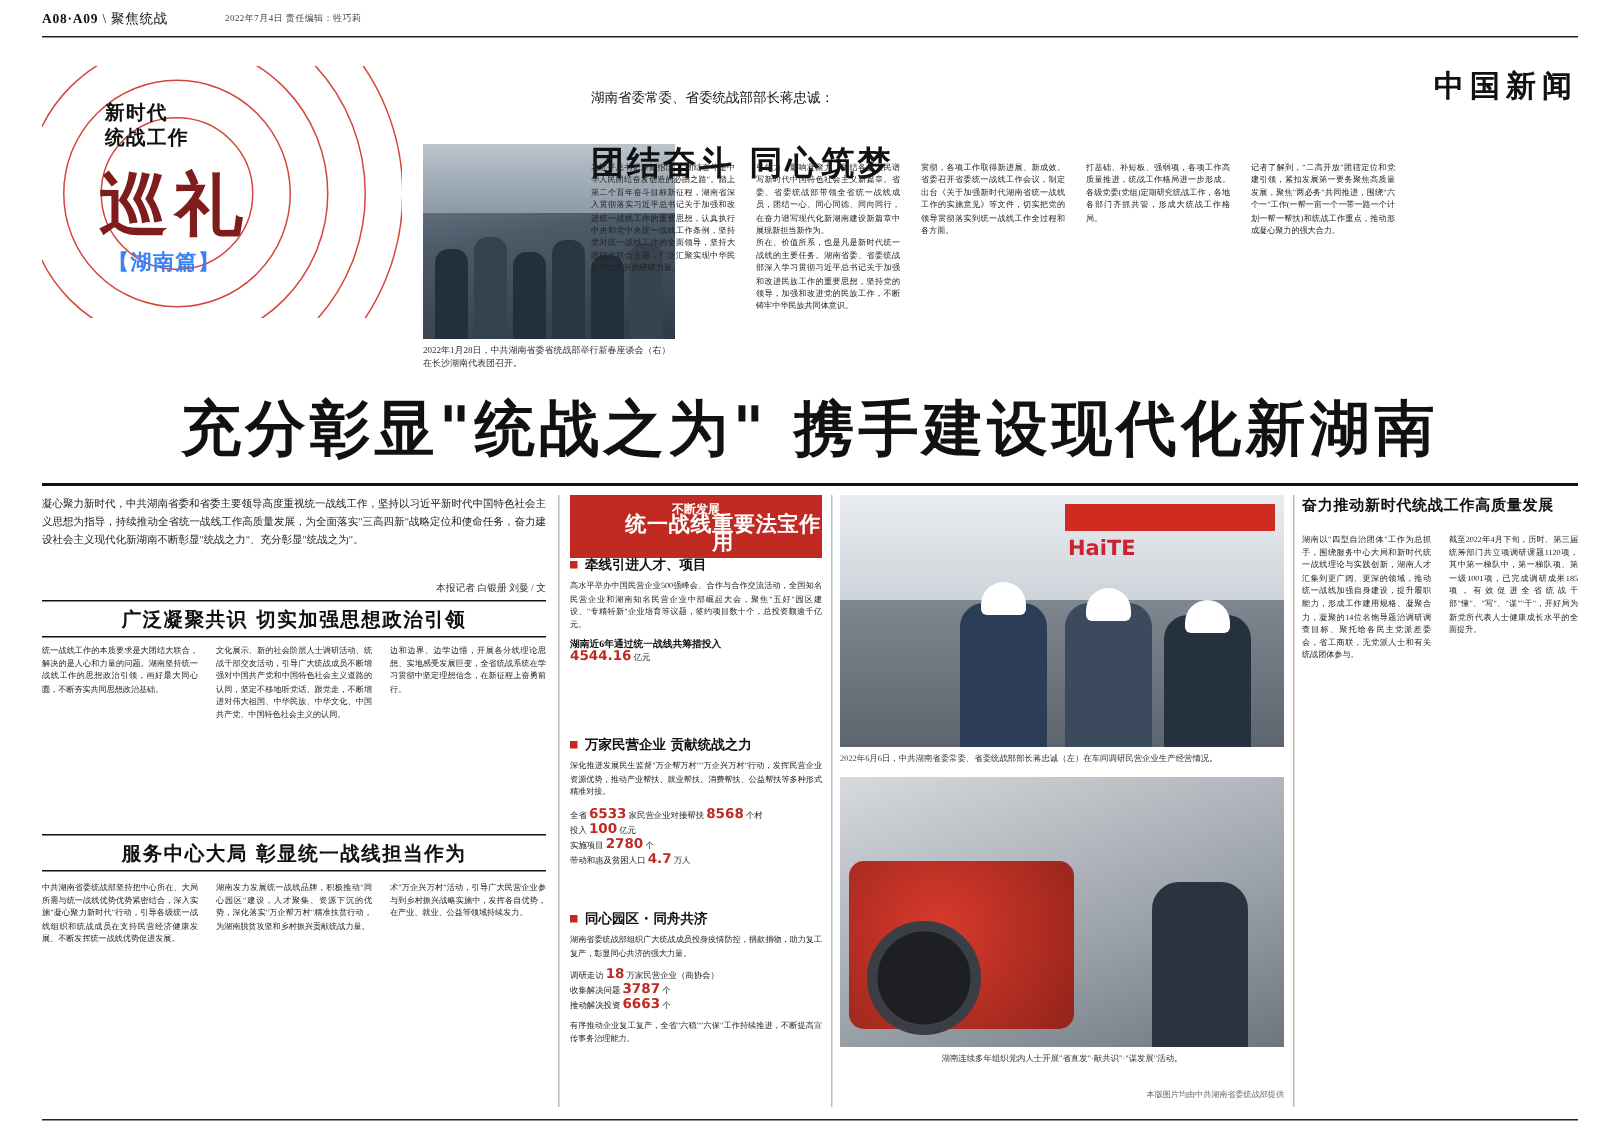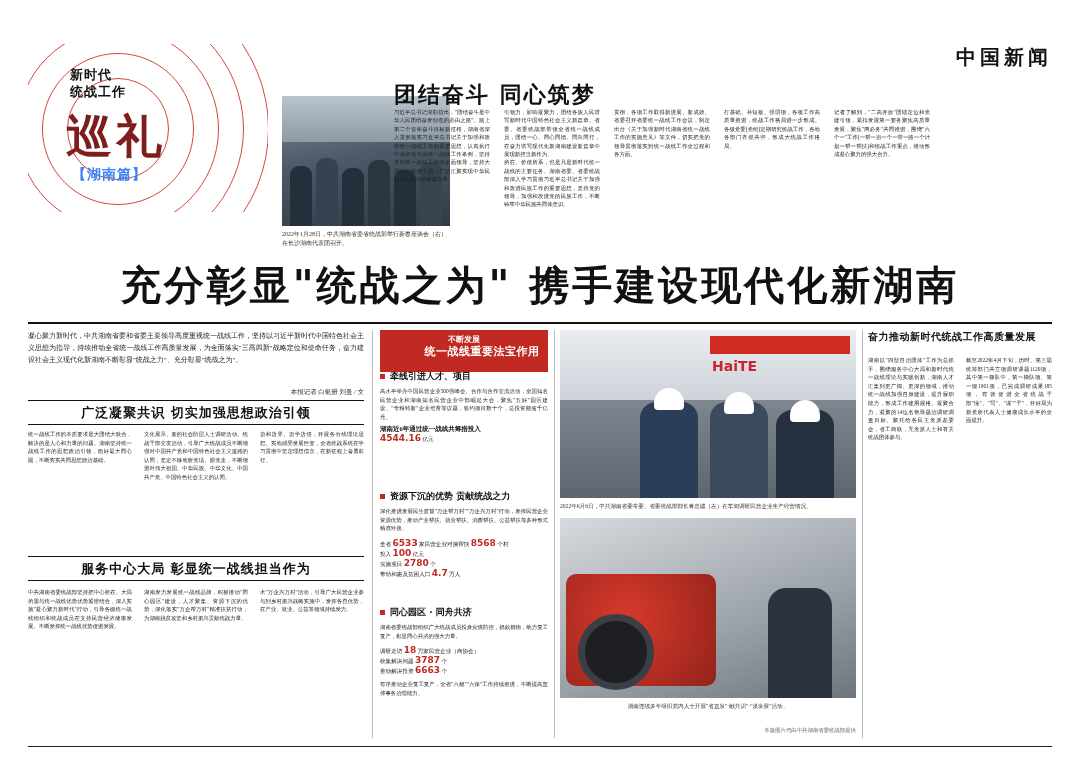--- a/index.html
+++ b/index.html
@@ -50,21 +50,21 @@
   .byline{position:absolute;left:0;top:58px;width:336px;text-align:right;font-size:6.5px;color:#333;}
 
   .subhead{position:absolute;width:336px;text-align:center;font-size:13px;font-weight:bold;letter-spacing:1px;color:#111;font-family:"DejaVu Sans",sans-serif;}
   .sh1{left:0;top:74px;}
   .sh2{left:0;top:230px;}
   .rulel{position:absolute;left:0;height:1px;background:#111;width:336px;}
 
   .c3{position:absolute;font-size:5.4px;line-height:8.6px;color:#222;text-align:justify;width:104px;}
   .redbox{position:absolute;left:352px;top:0;width:168px;height:42px;background:#c02a22;color:#fff;text-align:center;padding-top:4px;box-sizing:border-box;}
   .redbox .l1{font-size:8px;line-height:11px;font-weight:bold;}
-  .redbox .l2{font-size:11px;line-height:12px;font-weight:bold;letter-spacing:.5px;padding-left:36px;}
+  .redbox .l2{font-size:14px;line-height:12px;font-weight:bold;letter-spacing:.5px;padding-left:36px;}
   .mitem{position:absolute;left:352px;width:168px;}
   .mitem .t{font-size:9px;font-weight:bold;color:#111;padding-left:10px;position:relative;font-family:"DejaVu Sans",sans-serif;}
   .mitem .t:before{content:"";position:absolute;left:0;top:4px;width:5px;height:5px;background:#c02a22;}
   .mitem p{margin:4px 0 0 0;font-size:5.4px;line-height:8.6px;text-align:justify;color:#222;}
   .mitem .sub{font-size:6.5px;font-weight:bold;margin-top:4px;color:#111;}
   .stat{font-size:5.6px;line-height:9px;color:#222;}
   .stat b{color:#c02a22;font-size:9px;font-family:"DejaVu Sans",sans-serif;}
 
   
   .ph2{position:absolute;left:532px;top:0;width:296px;height:168px;overflow:hidden;background:#c9ccd1;}
@@ -89,20 +89,28 @@
   .rcol{position:absolute;width:86px;font-size:5.4px;line-height:8.6px;text-align:justify;color:#222;}
   .vline{position:absolute;width:1px;background:#bbb;}
 
   .hr-bottom{position:absolute;left:28px;top:746px;width:1024px;height:1px;background:#222;}
 </style>
 </head>
 <body>
 
 <div class="page">
 
+  <div class="topbar">
+    <div class="folio">
+      <span>A08·A09</span>
+      <span class="sec">\ 聚焦统战</span>
+    </div>
+    <div class="meta">2022年7月4日  责任编辑：牲巧莉</div>
+    <div class="rule"></div>
+  </div>
   <div class="masthead">中国新闻</div>
 
   <div class="logoblock">
     <div class="arcs">
       <i style="width:300px;height:300px;"></i>
       <i style="width:250px;height:250px;"></i>
       <i style="width:200px;height:200px;"></i>
       <i style="width:150px;height:150px;"></i>
       <i style="width:100px;height:100px;"></i>
     </div>
@@ -120,20 +128,21 @@
       <div class="p" style="left:34px;height:68px;background:#35424f;"></div>
       <div class="p" style="left:60px;height:58px;"></div>
       <div class="p" style="left:86px;height:66px;background:#2a3642;"></div>
       <div class="p" style="left:112px;height:56px;"></div>
       <div class="p" style="left:138px;height:64px;background:#37434f;"></div>
     </div>
   </div>
   <div class="cap1">2022年1月28日，中共湖南省委省统战部举行新春座谈会（右）在长沙湖南代表团召开。</div>
 
   <div class="lede">
+    <div class="kicker">湖南省委常委、省委统战部部长蒋忠诚：</div>
     <div class="h1">团结奋斗 同心筑梦</div>
   </div>
 
   <div class="topcols">
     <div class="tcol">习近平总书记深刻指出，"团结奋斗是中华人民团结奋发创造的必由之路"。踏上第二个百年奋斗目标新征程，湖南省深入贯彻落实习近平总书记关于加强和改进统一战线工作的重要思想，认真执行中央和党中央统一战线工作条例，坚持党对统一战线工作的全面领导，坚持大团结大联合主题，广泛汇聚实现中华民族伟大复兴的磅礴力量。</div>
     <div class="tcol">引领力，影响凝聚力，团结各族人民谱写新时代中国特色社会主义新篇章。省委、省委统战部带领全省统一战线成员，团结一心、同心同德、同向同行，在奋力谱写现代化新湖南建设新篇章中展现新担当新作为。</div>
     <div class="tcol">贯彻，各项工作取得新进展、新成效。省委召开省委统一战线工作会议，制定出台《关于加强新时代湖南省统一战线工作的实施意见》等文件，切实把党的领导贯彻落实到统一战线工作全过程和各方面。</div>
     <div class="tcol">打基础、补短板、强弱项，各项工作高质量推进，统战工作格局进一步形成。各级党委(党组)定期研究统战工作，各地各部门齐抓共管，形成大统战工作格局。</div>
     <div class="tcol">记者了解到，"二高开放"团辖定位和党建引领，紧扣发展第一要务聚焦高质量发展，聚焦"两必务"共同推进，围绕"六个一"工作(一帮一亩一个一带一路一个计划一帮一帮扶)和统战工作重点，推动形成凝心聚力的强大合力。</div>
     <div class="tcol">所在、价值所系，也是凡是新时代统一战线的主要任务。湖南省委、省委统战部深入学习贯彻习近平总书记关于加强和改进民族工作的重要思想，坚持党的领导，加强和改进党的民族工作，不断铸牢中华民族共同体意识。</div>
@@ -177,21 +186,21 @@
       <div class="t">牵线引进人才、项目</div>
       <p>高水平举办中国民营企业500强峰会、合作与合作交流活动，全国知名民营企业和湖南知名民营企业中部崛起大会，聚焦"五好"园区建设、"专精特新"企业培育等议题，签约项目数十个，总投资额逾千亿元。</p>
       <div class="sub">湖南近6年通过统一战线共筹措投入</div>
       <div class="stat">
         <b>4544.16</b>
         <span>亿元</span>
       </div>
     </div>
 
     <div class="mitem" style="top:160px;">
-      <div class="t">资源下沉的优势 贡献统战之力</div>
+      <div class="t">万家民营企业 贡献统战之力</div>
       <p>深化推进发展民生监督"万企帮万村""万企兴万村"行动，发挥民营企业资源优势，推动产业帮扶、就业帮扶、消费帮扶、公益帮扶等多种形式精准对接。</p>
       <div class="stat" style="margin-top:6px;">
         <span>全省</span>
         <b>6533</b>
         <span>家民营企业对接帮扶</span>
         <b>8568</b>
         <span>个村</span>
       </div>
       <div class="stat">
         <span>投入</span>

